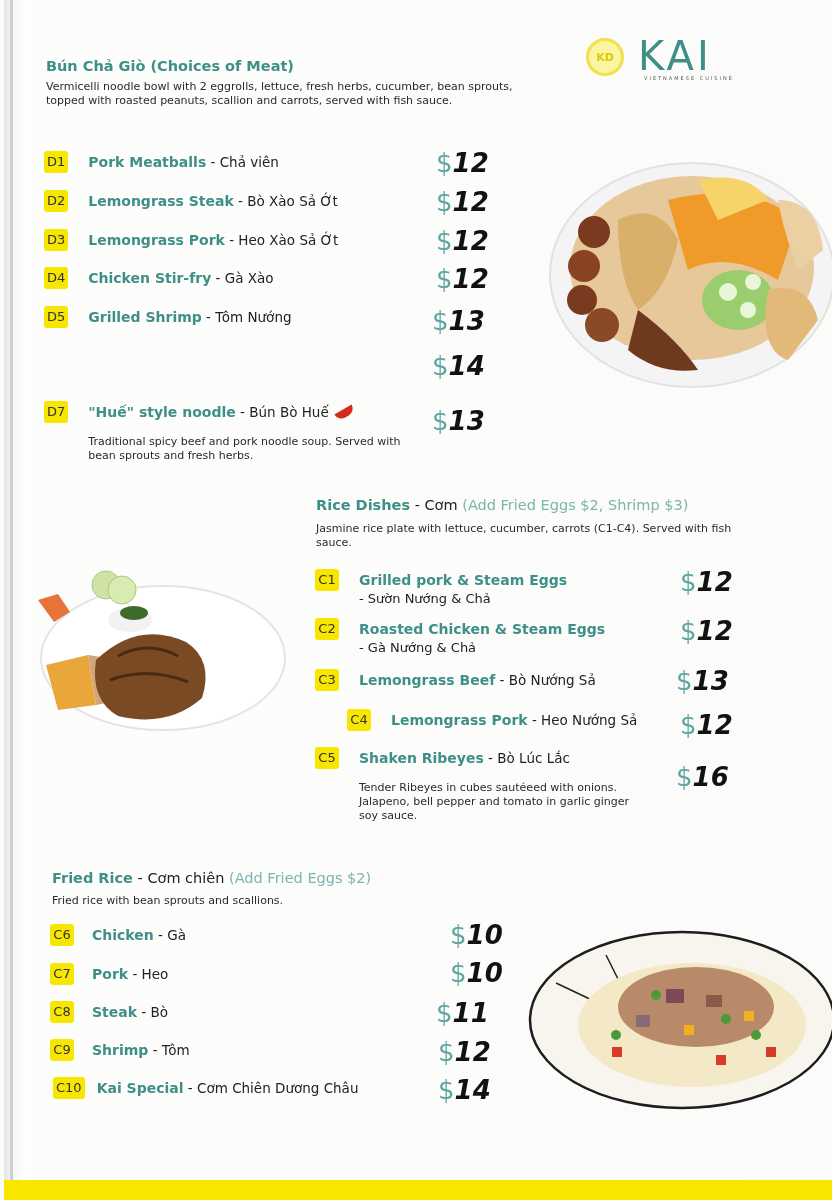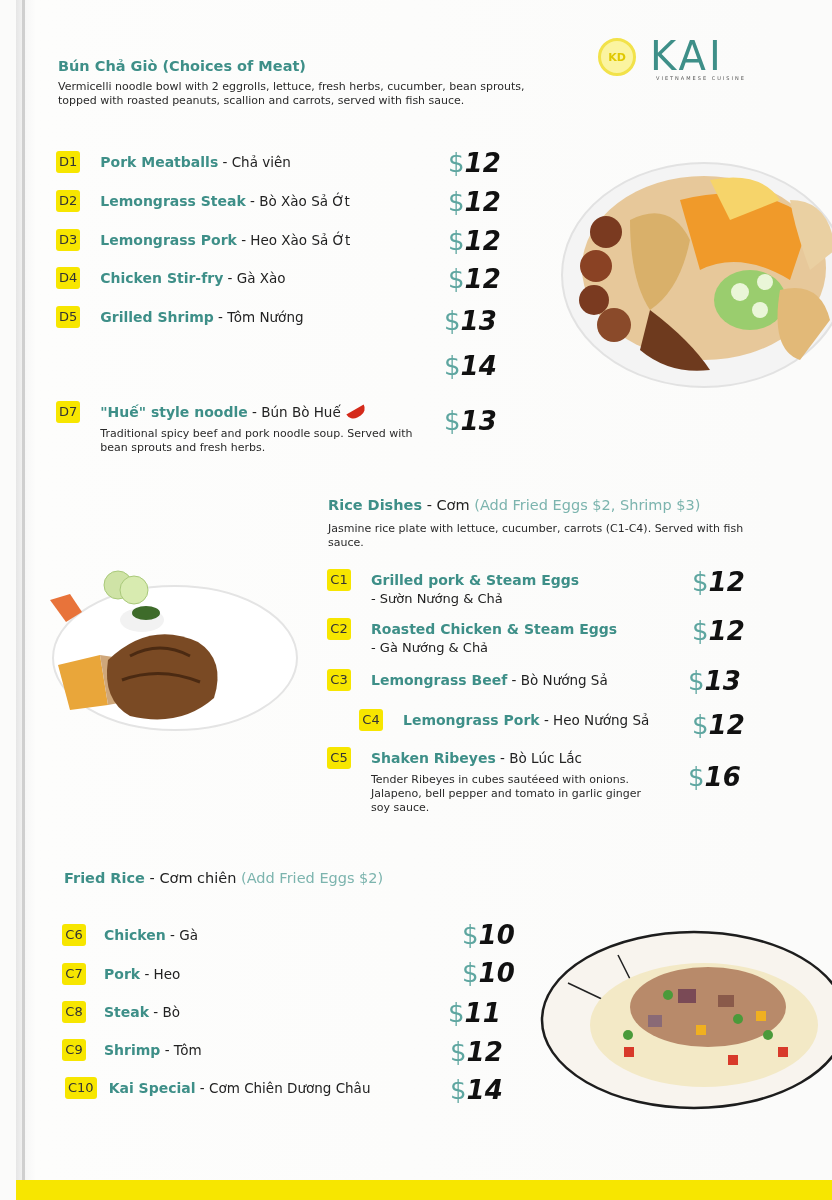--- a/index.html
+++ b/index.html
@@ -1,34 +1,34 @@
 <!DOCTYPE html>
 <html><head>
 <meta charset="utf-8">
 <style>
   * { box-sizing: border-box; margin: 0; padding: 0; }
   html, body { width: 832px; height: 1200px; overflow: hidden; background: #fbfbfa; }
   body { font-family: "DejaVu Sans", sans-serif; color: #222; position: relative; }
-  .page { position: absolute; left: 16px; top: 0; width: 764px; height: 1200px; background: linear-gradient(90deg,#e6e6e6 0px,#f7f7f7 10px,#fdfdfc 20px,#fbfbfa 100%); }
+  .page { position: absolute; left: 4px; top: 0; width: 764px; height: 1200px; background: linear-gradient(90deg,#e6e6e6 0px,#f7f7f7 10px,#fdfdfc 20px,#fbfbfa 100%); }
   .edge { position: absolute; left: 6px; top: 0; width: 3px; height: 1180px; background: #cfcfcf; }
   .bottom-bar { position: absolute; left: 0; bottom: 0; width: 832px; height: 20px; background: #f7e600; }
   .section-title { position: absolute; font-weight: bold; font-size: 14.5px; color: #3e8f88; white-space: nowrap; }
   .section-title .viet { font-weight: normal; color: #222; }
   .section-title .note { font-weight: normal; color: #7cb4ae; }
   .section-desc { position: absolute; font-size: 11px; line-height: 14px; color: #2a2a2a; }
 
   .item { position: absolute; display: flex; align-items: flex-start; }
   .code { display: inline-block; background: #f7e600; color: #333; font-size: 13px; height: 22px; line-height: 22px; padding: 0 3px; border-radius: 3px; min-width: 24px; text-align: center; margin-right: 20px; flex-shrink: 0; }
   .code.wide { min-width: 30px; margin-right: 14px; }
   .item-text { display: flex; flex-direction: column; }
   .item-line { font-size: 14px; line-height: 22px; white-space: nowrap; }
   .item-name { font-weight: bold; color: #3e8f88; }
   .item-viet { color: #222; font-size: 13.5px; }
   .item-sub { font-size: 13px; color: #222; line-height: 16px; }
-  .item-desc { font-size: 11px; line-height: 14px; color: #2a2a2a; margin-top: 4px; }
+  .item-desc { font-size: 11px; line-height: 14px; color: #2a2a2a; margin-top: 12px; }
 
   .price { position: absolute; font-size: 26px; line-height: 30px; white-space: nowrap; }
   .price .dollar { color: #5ea6a0; font-weight: normal; }
   .price .amt { color: #111; font-weight: bold; font-style: italic; font-family: "DejaVu Sans", sans-serif; }
 
   .logo { position: absolute; left: 582px; top: 36px; width: 190px; height: 50px; }
   .logo-circle { position: absolute; left: 0; top: 2px; width: 38px; height: 38px; border-radius: 50%; border: 3px solid #f2e24a; background: #fbf4a0; display: flex; align-items: center; justify-content: center; color: #e0c800; font-size: 11px; font-weight: bold; }
   .logo-text { position: absolute; left: 52px; top: -2px; font-size: 40px; letter-spacing: 3px; color: #3e8f88; font-family: "DejaVu Sans", sans-serif; font-weight: normal; line-height: 44px; }
   .logo-tag { position: absolute; left: 58px; top: 39px; font-size: 5px; letter-spacing: 2px; color: #555; white-space: nowrap; }
 
@@ -176,20 +176,21 @@
     <ellipse cx="112" cy="60" rx="22" ry="12" fill="#f2f2f2"></ellipse>
     <ellipse cx="116" cy="53" rx="14" ry="7" fill="#3e6b2a"></ellipse>
     <path d="M28 105 L70 95 L78 145 L40 150 Z" fill="#e9a63a"></path>
     <path d="M70 95 L90 98 L94 142 L78 145 Z" fill="#cfa77a"></path>
     <path d="M78 100 Q120 60 168 82 Q196 100 184 138 Q150 168 100 156 Q72 140 78 100Z" fill="#7a4a24"></path>
     <path d="M100 96 Q130 80 160 96" stroke="#4b2a12" stroke-width="3" fill="none"></path>
     <path d="M92 120 Q130 106 170 122" stroke="#4b2a12" stroke-width="3" fill="none"></path>
   </svg>
 
   <div class="section-title" style="left:48px; top:870px;"><span>Fried Rice</span><span class="viet"> - Cơm chiên </span><span class="note">(Add Fried Eggs $2)</span></div>
+  <div class="section-desc" style="left:48px; top:894px; width:400px;">Fried rice with bean sprouts and scallions.</div>
 
   <div class="item" style="left:46px; top:924px;">
     <span class="code" style="margin-right:18px;">C6</span>
     <div class="item-text">
         <div class="item-line"><span class="item-name">Chicken</span><span class="item-viet"> - Gà</span></div>
       </div>
   </div>
   <div class="price" style="left:446px; top:920px;"><span class="dollar">$</span><span class="amt">10</span></div>
 
   <div class="item" style="left:46px; top:963px;">

